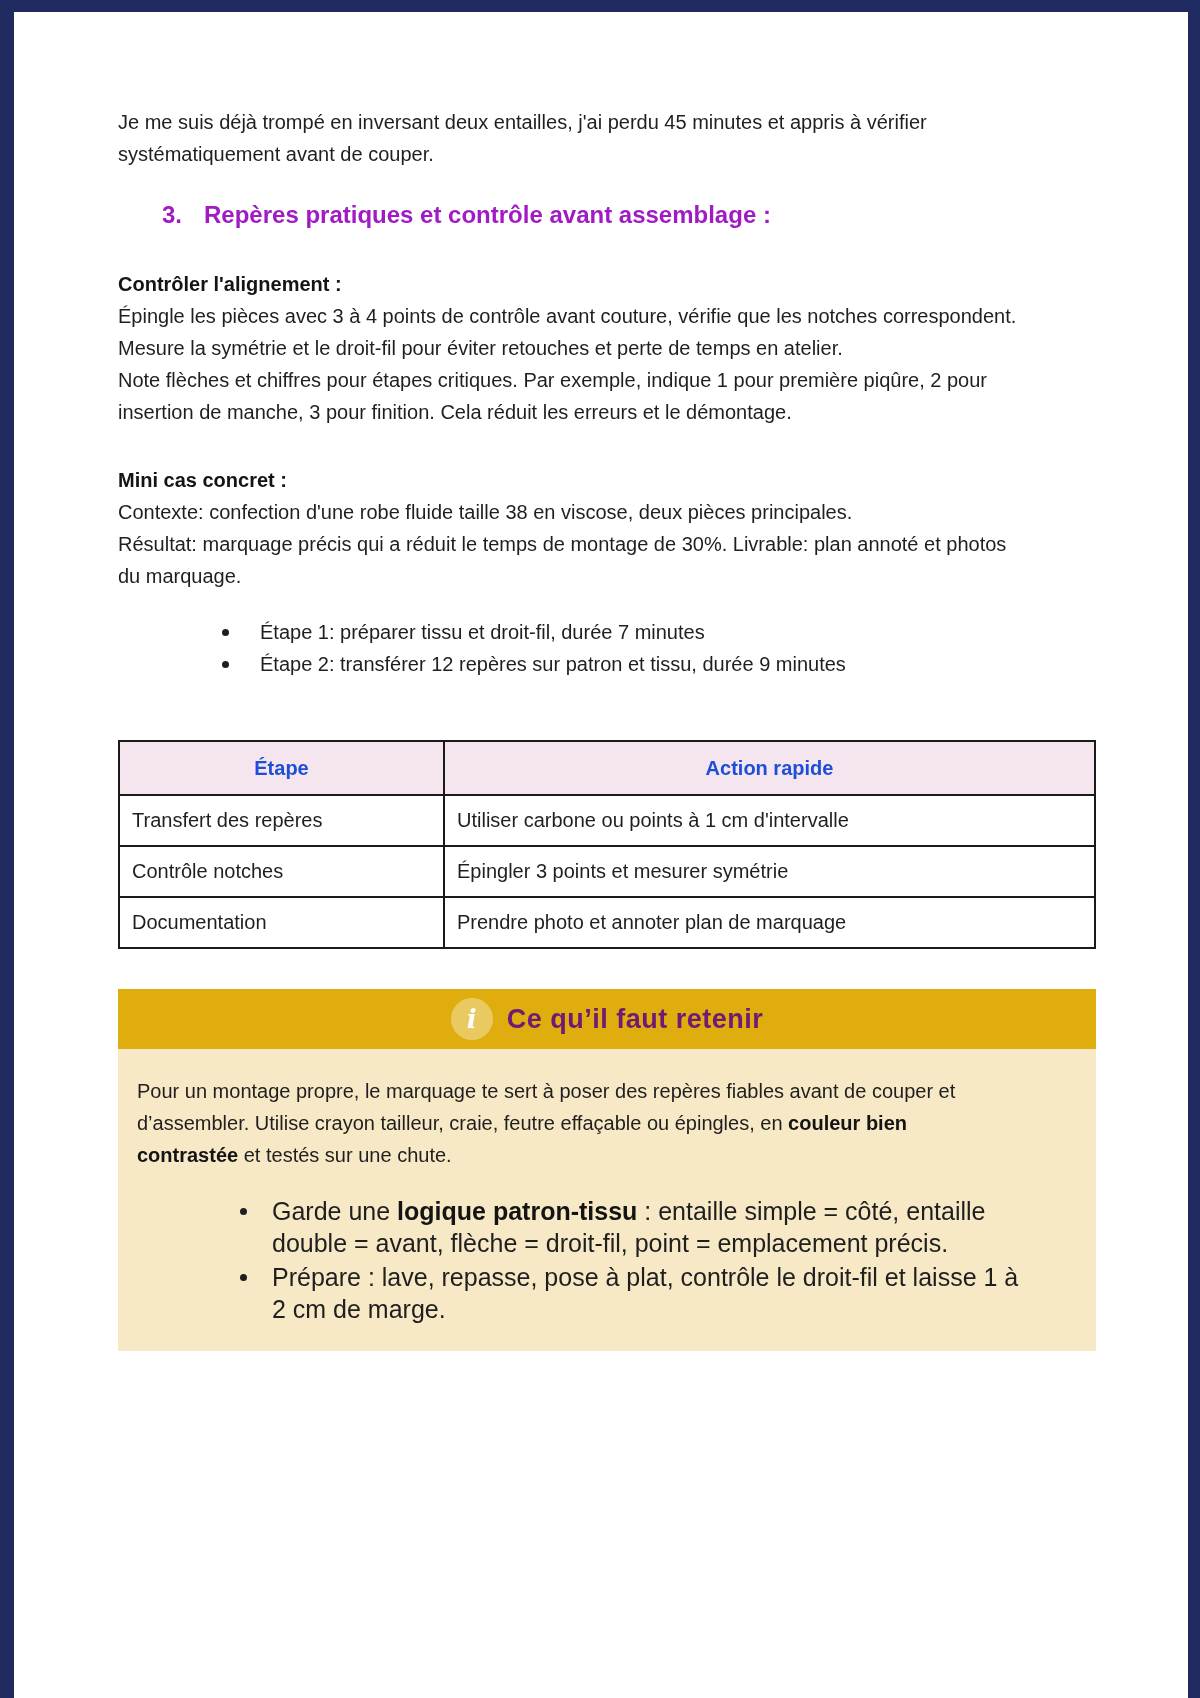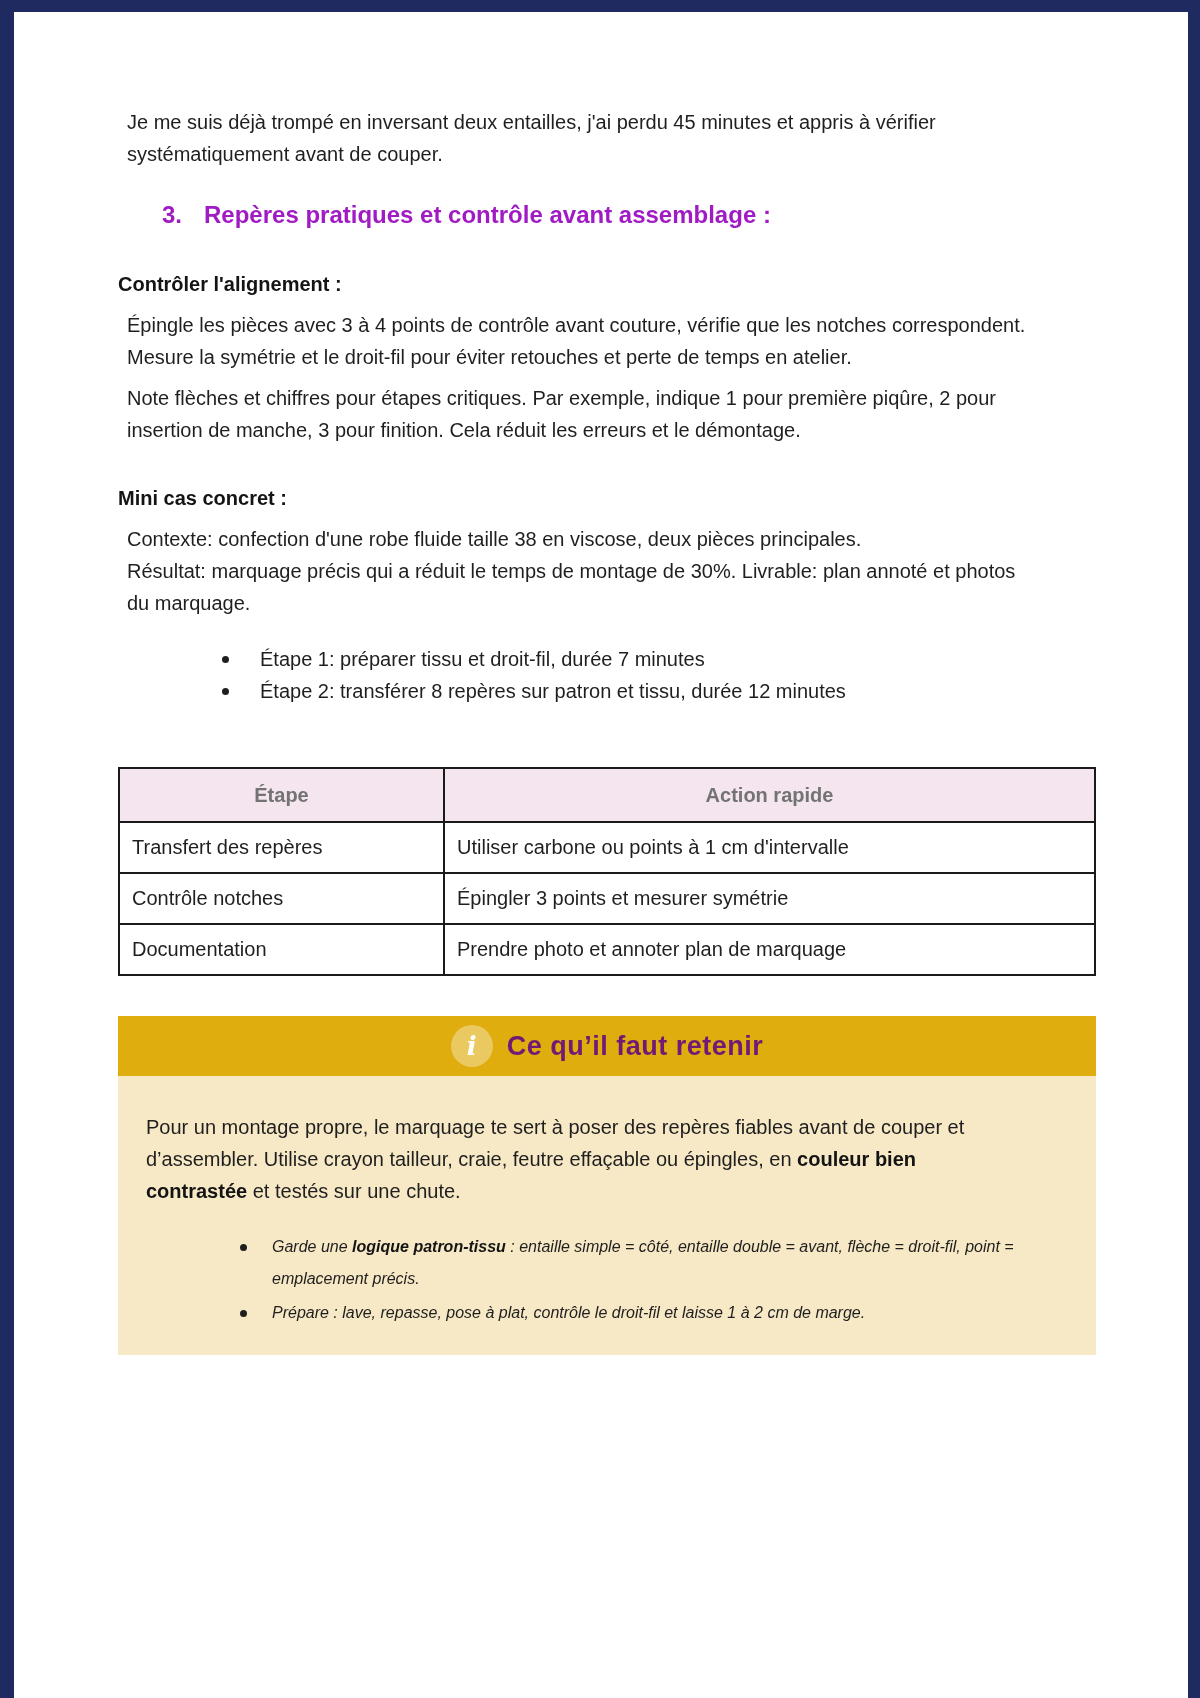--- a/index.html
+++ b/index.html
@@ -14,21 +14,21 @@
     border-left: 14px solid #1E2A60;
     border-right: 12px solid #1E2A60;
     padding: 0 92px 40px 104px;
     font-family: "Liberation Sans", sans-serif;
     color: #1F1F1F;
   }
 
   .para {
     font-size: 20px;
     line-height: 32px;
-    margin: 9px;
+    margin: 0;
   }
   .intro { margin-top: 94px; max-width: 850px; }
 
   .heading {
     display: flex;
     margin: 28px 0 0 0;
     padding-left: 44px;
     font-size: 24px;
     line-height: 34px;
     font-weight: bold;
@@ -78,21 +78,21 @@
   }
   table.summary th, table.summary td {
     border: 2px solid #1A1A1A;
     vertical-align: middle;
   }
   table.summary th {
     height: 50px;
     background: #F4E5EE;
     font-weight: bold;
     text-align: center;
-    color: #737373;
+    color: #1d4ed8;
   }
   table.summary td {
     height: 47px;
     padding-left: 12px;
     text-align: left;
   }
   col.c1 { width: 325px; }
 
   .callout {
     margin-top: 40px;
@@ -128,23 +128,22 @@
   }
   .callout-body {
     background: #F7E8C6;
     padding: 26px 34px 26px 19px;
   }
   .callout-body .para { max-width: 850px; }
   ul.callout-bullets {
     list-style: none;
     margin: 24px 0 0 101px;
     padding: 0;
-    font-size: 16px;
-    line-height: 32px;
-    font-style: italic;
+    font-size: 25px;
+    line-height: 32px;
   }
   ul.callout-bullets li {
     position: relative;
     padding-left: 34px;
     max-width: 760px;
   }
   ul.callout-bullets li + li { margin-top: 2px; }
   ul.callout-bullets li::before {
     content: "";
     position: absolute;
@@ -175,21 +174,21 @@
   <p class="para section-body">Note flèches et chiffres pour étapes critiques. Par exemple, indique 1 pour première piqûre, 2 pour insertion de manche, 3 pour finition. Cela réduit les erreurs et le démontage.</p>
 
   <p class="subhead">Mini cas concret :</p>
   <p class="para section-body">
     <span class="bline">Contexte: confection d'une robe fluide taille 38 en viscose, deux pièces principales.</span>
     <span class="bline">Résultat: marquage précis qui a réduit le temps de montage de 30%. Livrable: plan annoté et photos du marquage.</span>
   </p>
 
   <ul class="steps">
     <li>Étape 1: préparer tissu et droit-fil, durée 7 minutes</li>
-    <li>Étape 2: transférer 8 repères sur patron et tissu, durée 12 minutes</li>
+    <li>Étape 2: transférer 12 repères sur patron et tissu, durée 9 minutes</li>
   </ul>
 
   <table class="summary">
     <colgroup>
         <col class="c1">
         <col>
       </colgroup>
     <thead>
       <tr>
         <th>Étape</th>

